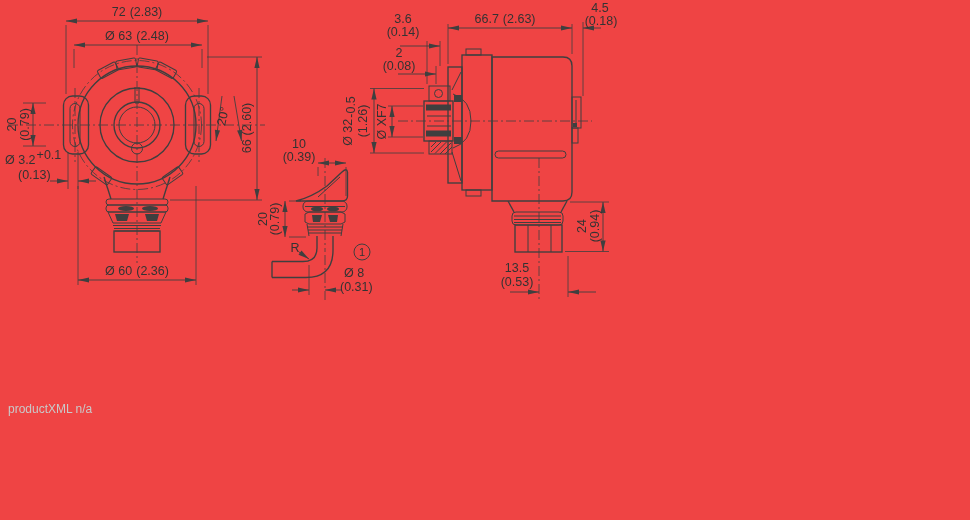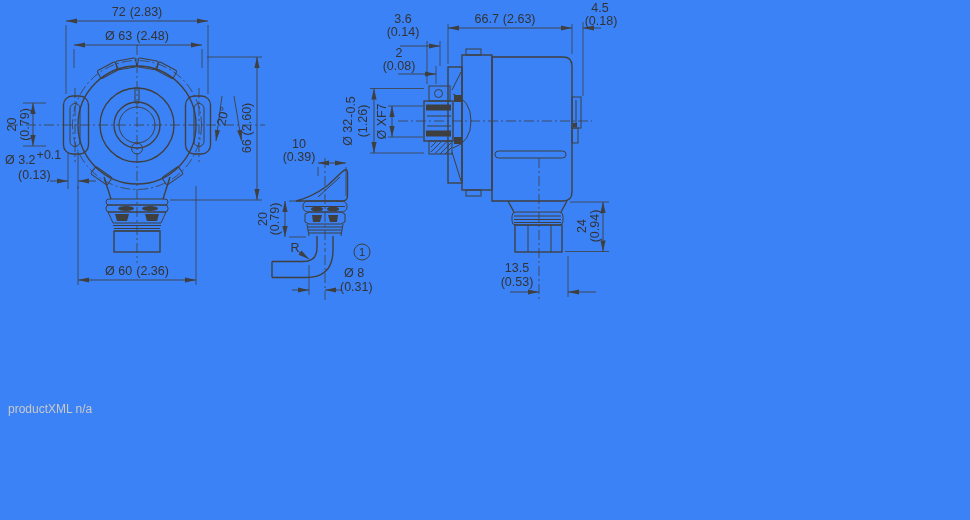--- a/index.html
+++ b/index.html
@@ -1,16 +1,16 @@
 <!DOCTYPE html>
 <html><head>
 <meta charset="utf-8">
 <style>
   html,body{margin:0;padding:0;background:#fff;}
-  .canvas{position:relative;width:970px;height:520px;background:#3b82f6;overflow:hidden;
+  .canvas{position:relative;width:970px;height:520px;background:#ef4444;overflow:hidden;
           font-family:"Liberation Sans", sans-serif;}
   svg text{font-family:"Liberation Sans", sans-serif;font-size:12.5px;fill:#333;}
   svg text.footer{font-size:12px;fill:#c9c9c9;}
   svg text.callout{font-size:11px;}
   .o1{fill:none;stroke:#3f3f3f;stroke-width:1;}
   .o2{fill:none;stroke:#3f3f3f;stroke-width:1.35;}
   .dk{fill:#3f3f3f;stroke:none;}
   .dim{fill:none;stroke:#3f3f3f;stroke-width:0.9;}
   .ext{fill:none;stroke:#3f3f3f;stroke-width:0.8;}
   .cl{fill:none;stroke:#3f3f3f;stroke-width:0.8;stroke-dasharray:10 3 2 3;}

